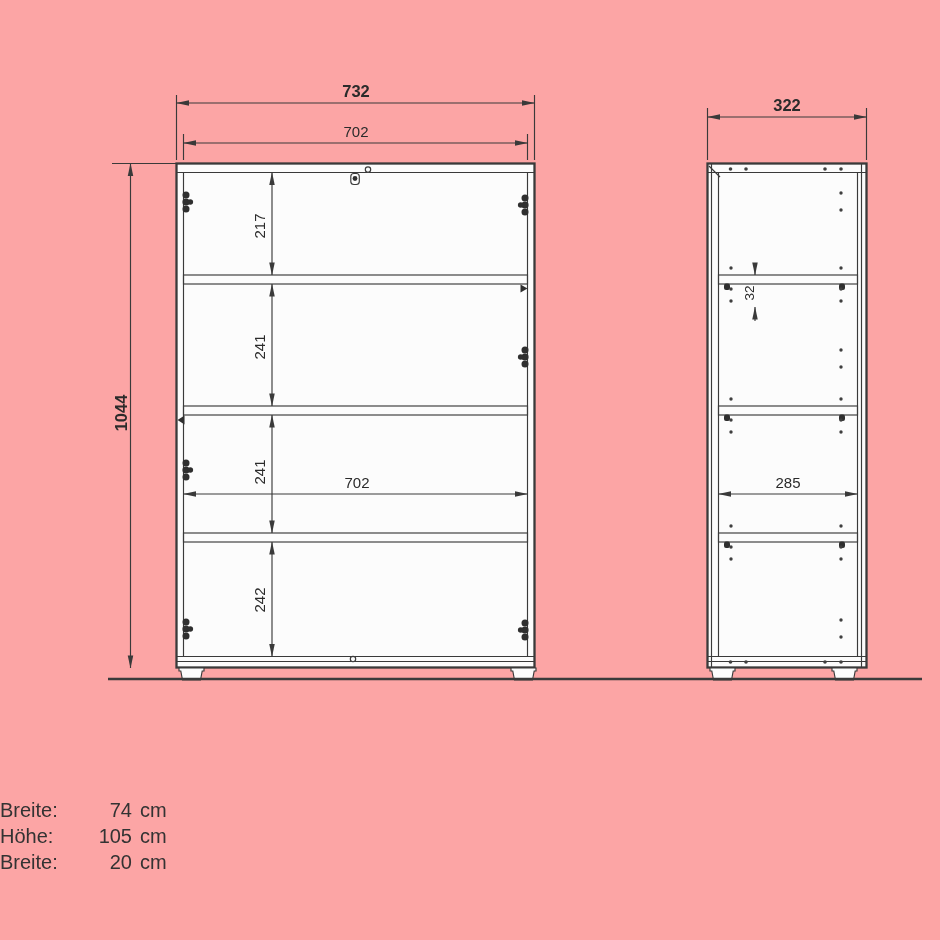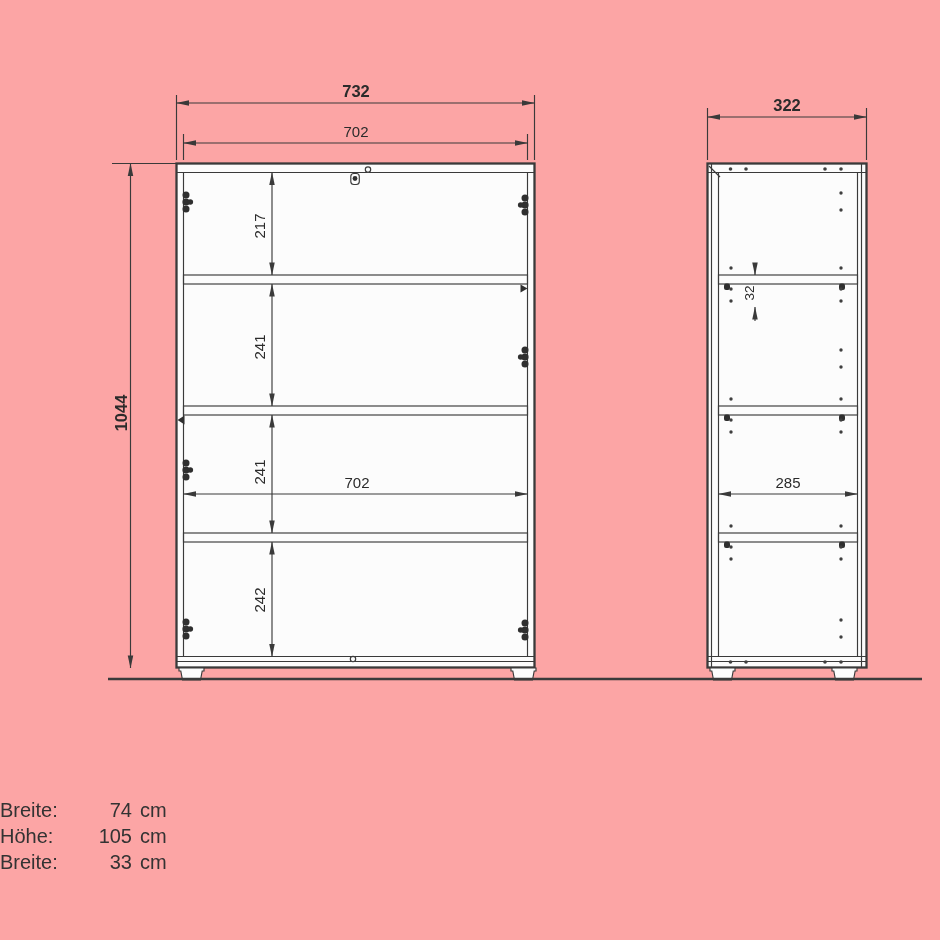--- a/index.html
+++ b/index.html
@@ -166,15 +166,15 @@
     <use href="#foot" x="710" y="668"></use>
     <use href="#foot" x="832" y="668"></use>
   </g>
 
   <line class="ln thick" x1="108" y1="679" x2="922" y2="679"></line>
 </svg>
 
 <div class="specs">
   <div><span class="lbl">Breite:</span><span class="val">74</span><span class="unit">cm</span></div>
   <div><span class="lbl">Höhe:</span><span class="val">105</span><span class="unit">cm</span></div>
-  <div><span class="lbl">Breite:</span><span class="val">33</span><span class="unit">cm</span></div>
+  <div><span class="lbl">Breite:</span><span class="val">20</span><span class="unit">cm</span></div>
 </div>
 </div>
 
 </body></html>

